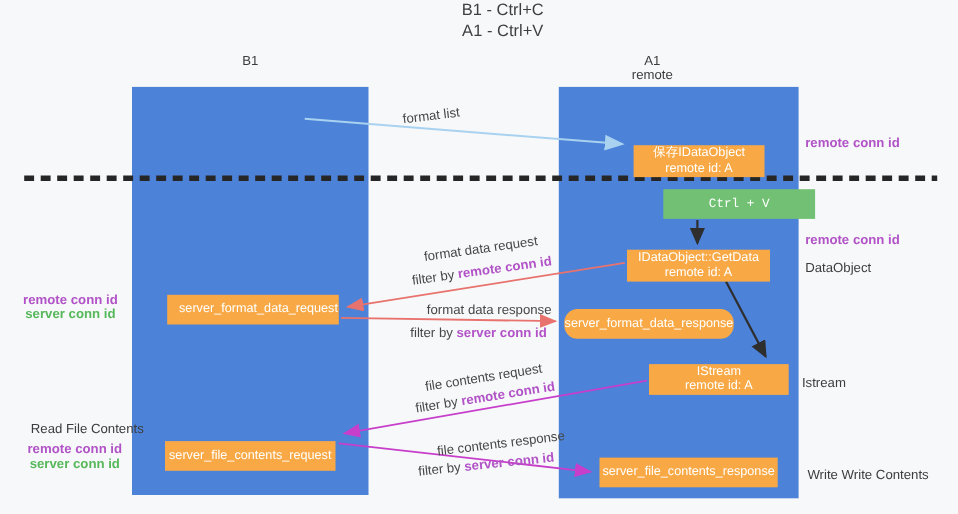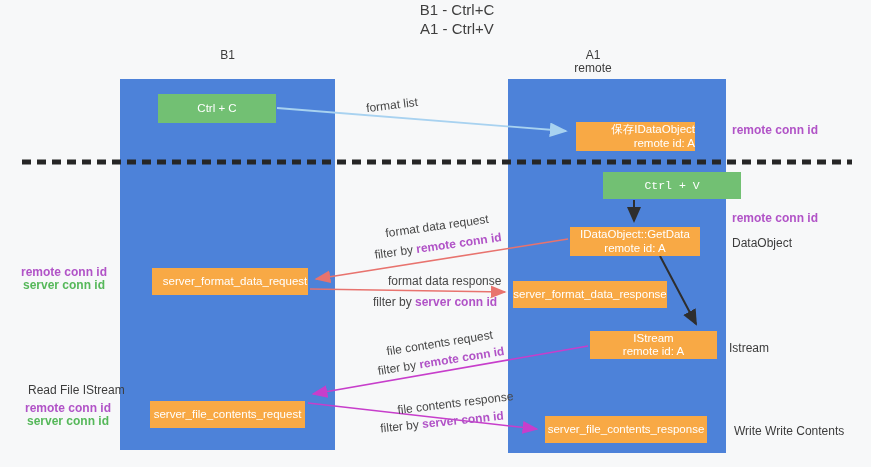--- a/index.html
+++ b/index.html
@@ -32,25 +32,25 @@
   .node {
     position: absolute; z-index: 3;
     display: flex; flex-direction: column; align-items: center; justify-content: center;
     color: #ffffff; font-size: 11.5px; line-height: 13.5px;
     text-align: center; white-space: nowrap;
   }
   .node.green  { background: #72c073; }
   .node.orange { background: #f8a945; }
   .ctrl-c   { left: 158px; top: 94px;  width: 118px; height: 29px; }
   .ctrl-v   { left: 603px; top: 172px; width: 138px; height: 27px; font-family: Liberation Mono, monospace; }
-  .save-obj { left: 576px; top: 122px; width: 119px; height: 29px; align-items: flex-end; }
+  .save-obj { left: 576px; top: 132px; width: 119px; height: 29px; }
   .getdata  { left: 570px; top: 227px; width: 130px; height: 29px; }
   .istream  { left: 590px; top: 331px; width: 127px; height: 28px; }
   .fmt-req  { left: 152px; top: 268px; width: 156px; height: 27px; padding-left: 10px; }
-  .fmt-resp { left: 513px; top: 281px; width: 154px; height: 27px; }
+  .fmt-resp { left: 513px; top: 281px; width: 154px; height: 27px; border-radius: 12px; }
   .file-req { left: 150px; top: 401px; width: 155px; height: 27px; }
   .file-resp{ left: 545px; top: 416px; width: 162px; height: 27px; }
   .lbl { position: absolute; z-index: 3; font-size: 12px; color: #3c3c3c; white-space: nowrap; }
   .purple { color: #b153c7; font-weight: bold; }
   .greentx { color: #56b85a; font-weight: bold; }
   .dark { color: #3c3c3c; }
   .center { text-align: center; }
   .arrow-label { position: absolute; z-index: 3; font-size: 12px; color: #474747; white-space: nowrap; }
   .r-7 { transform: rotate(-7deg); }
   .r-8 { transform: rotate(-8deg); }
@@ -96,23 +96,20 @@
     <line x1="22" y1="162" x2="852" y2="162" stroke="#262626" stroke-width="5" stroke-dasharray="9 6"></line>
     <line x1="277" y1="108" x2="566" y2="131" stroke="#a8d2f0" stroke-width="1.8" marker-end="url(#ah-blue)"></line>
     <line x1="634" y1="200" x2="634" y2="221" stroke="#2e2e2e" stroke-width="2" marker-end="url(#ah-black)"></line>
     <line x1="660" y1="256" x2="696" y2="324" stroke="#2e2e2e" stroke-width="2" marker-end="url(#ah-black)"></line>
     <line x1="568" y1="239" x2="316" y2="279" stroke="#e8736e" stroke-width="1.6" marker-end="url(#ah-salmon)"></line>
     <line x1="310" y1="289" x2="505" y2="292" stroke="#e8736e" stroke-width="1.6" marker-end="url(#ah-salmon)"></line>
     <line x1="588" y1="346" x2="313" y2="394" stroke="#c73ecb" stroke-width="1.6" marker-end="url(#ah-magenta)"></line>
     <line x1="308" y1="403" x2="537" y2="429" stroke="#c73ecb" stroke-width="1.6" marker-end="url(#ah-magenta)"></line>
   </svg>
 
-  <div class="node green ctrl-c">
-    <div>Ctrl + C</div>
-  </div>
 
   <div class="node orange save-obj">
     <div>保存IDataObject</div>
     <div>remote id: A</div>
   </div>
 
   <div class="node green ctrl-v">
     <div>Ctrl + V</div>
   </div>
 
@@ -167,19 +164,19 @@
   <div class="lbl purple" style="left:732px; top:123px;">remote conn id</div>
   <div class="lbl purple" style="left:732px; top:211px;">remote conn id</div>
   <div class="lbl dark" style="left:732px; top:236px;">DataObject</div>
   <div class="lbl dark" style="left:729px; top:341px;">Istream</div>
   <div class="lbl dark" style="left:734px; top:424px;">Write Write Contents</div>
 
   <div class="lbl center" style="left:18px; top:266px; width:92px; line-height:13px;">
     <div class="purple">remote conn id</div>
     <div class="greentx">server conn id</div>
   </div>
-  <div class="lbl dark" style="left:28px; top:383px;">Read File IStream</div>
+  <div class="lbl dark" style="left:28px; top:383px;">Read File Contents</div>
   <div class="lbl center" style="left:22px; top:402px; width:92px; line-height:13px;">
     <div class="purple">remote conn id</div>
     <div class="greentx">server conn id</div>
   </div>
 
 </div>
 
 </body></html>

